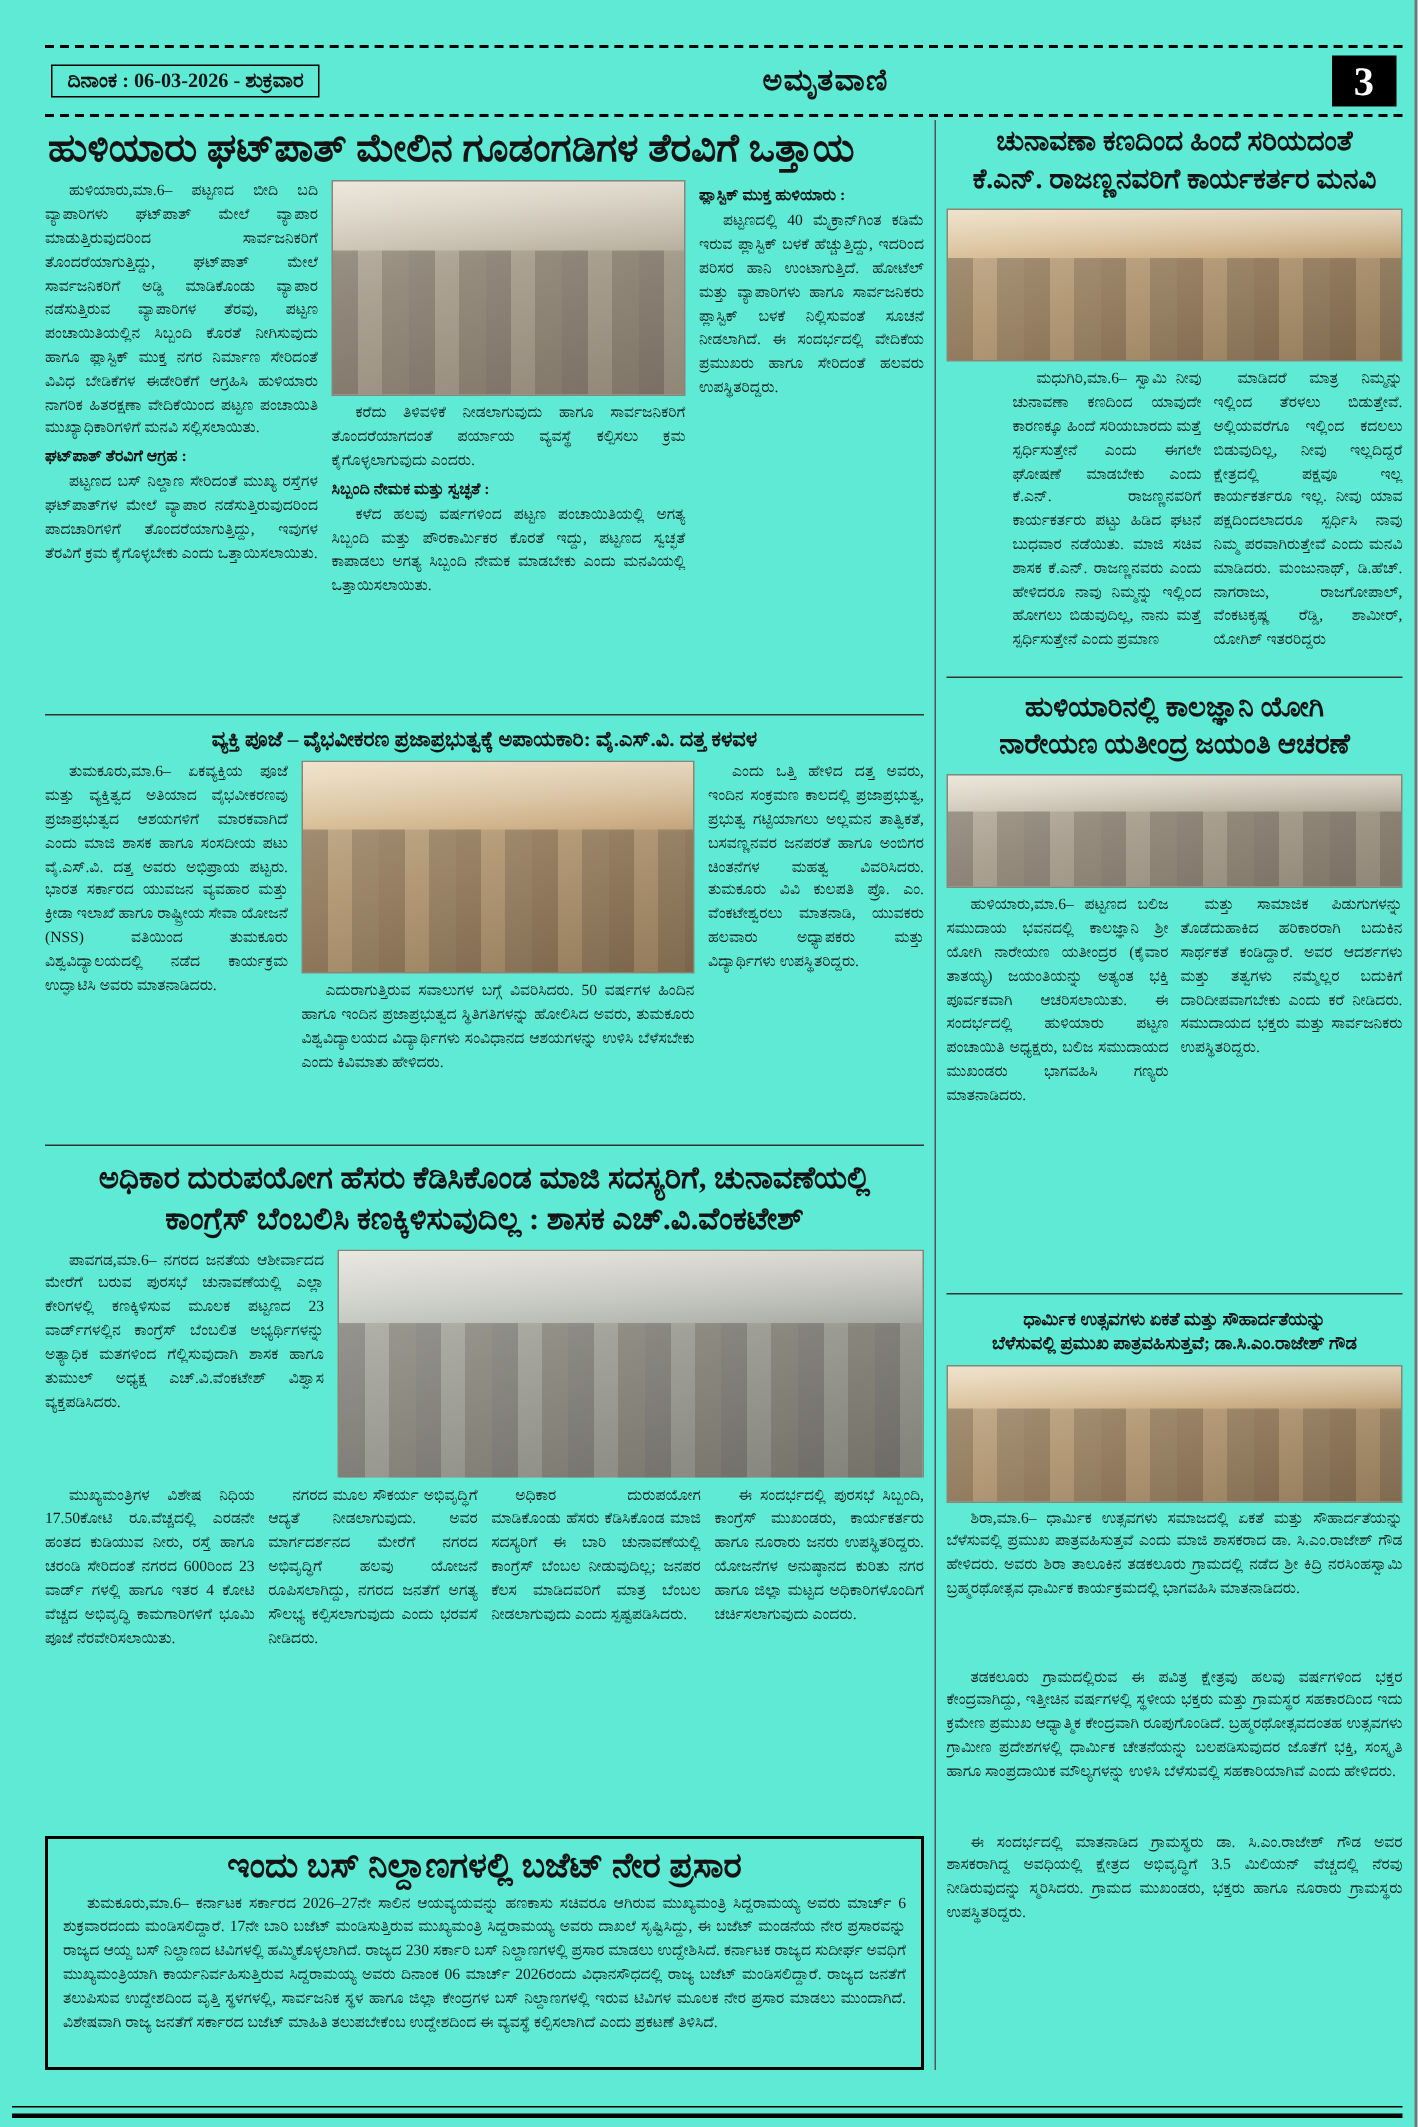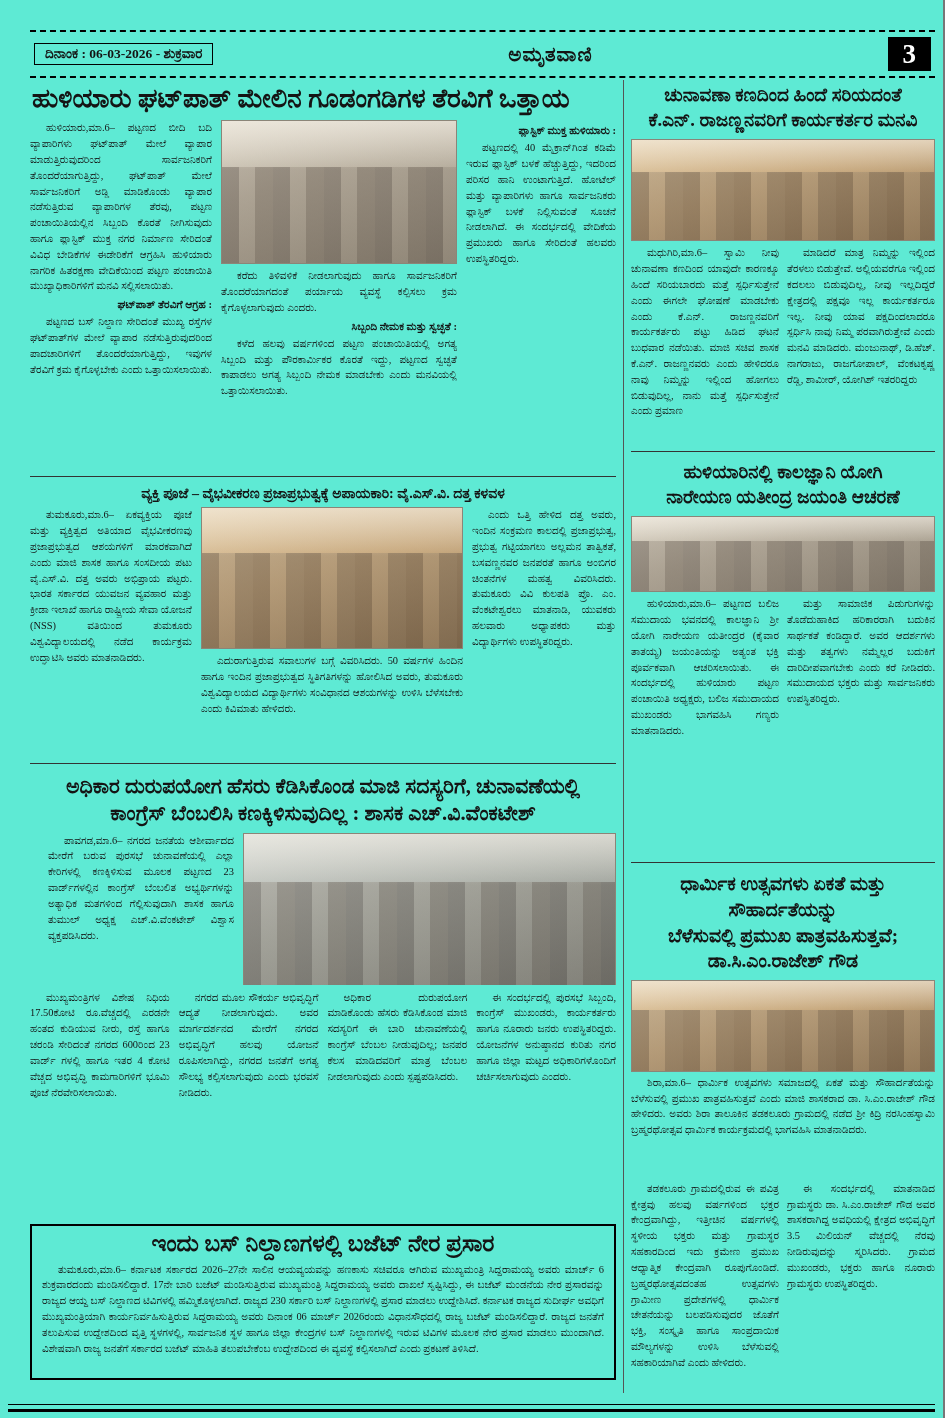--- a/index.html
+++ b/index.html
@@ -20,53 +20,53 @@
   .page-no{background:#000;color:#fff;font-weight:bold;font-size:27px;padding:1px 15px;line-height:1.2;}
   
   .content{display:flex;gap:7px;}
   .left-zone{width:586px;flex:none;}
   .v-rule{width:0;border-left:1px solid #555;}
   .right-zone{flex:1;min-width:0;}
   .h-rule{border-top:1px solid #333;margin:4px 0;}
   
   .body-txt{font-size:10.4px;line-height:1.52;text-align:justify;overflow:hidden;}
   .body-txt p{margin:0 0 2px 0;text-indent:16px;}
-  .subhead{font-weight:bold;text-align:right;font-size:10.6px;margin:3px 0 1px 0;}
+  .subhead{font-weight:bold;text-align:left;font-size:10.6px;margin:3px 0 1px 0;}
   
   .a1-head{font-size:26px;font-weight:bold;text-align:left;line-height:1.15;padding:4px 2px 6px 2px;}
   .a1-body{display:flex;gap:9px;height:352px;overflow:hidden;}
   .a1-c1{width:182px;flex:none;}
   .a1-c2{width:236px;flex:none;display:flex;flex-direction:column;gap:4px;}
   .a1-c3{flex:1;min-width:0;}
   
   .a2-head{font-size:14px;font-weight:bold;text-align:center;line-height:1.15;padding:5px 0;}
   .a2-body{display:flex;gap:9px;height:252px;overflow:hidden;}
   .a2-c1{width:162px;flex:none;}
   .a2-c2{width:262px;flex:none;display:flex;flex-direction:column;gap:4px;}
   .a2-c3{flex:1;min-width:0;}
   
   .a3-head{font-size:20.5px;font-weight:bold;text-align:center;line-height:1.3;padding:5px 0 6px 0;}
   .a3-top{display:flex;gap:9px;height:152px;overflow:hidden;margin-bottom:5px;}
-  .a3-top .lede{width:186px;flex:none;margin-left:18px;}
+  .a3-top .lede{width:186px;flex:none;}
   .a3-cols{display:flex;gap:9px;height:228px;overflow:hidden;}
   .a3-cols>div{flex:1;min-width:0;}
   
   .a4-box{border:2px solid #000;margin-top:6px;padding:4px 10px 6px 10px;height:156px;box-sizing:border-box;overflow:hidden;}
   .a4-head{font-size:23px;font-weight:bold;text-align:center;padding:1px 0 5px 0;}
   
   .r-head{font-weight:bold;text-align:center;line-height:1.35;}
   .r1-head{font-size:18.5px;padding:3px 0 6px 0;}
   .r2-head{font-size:18.5px;padding:4px 0 6px 0;}
-  .r3-head{font-size:19px;padding:4px 0 6px 0;}
+  .r3-head{font-size:12px;padding:4px 0 6px 0;}
   .r-cols{display:flex;gap:8px;overflow:hidden;}
   .r-cols>div{flex:1;min-width:0;}
-  .r1-txt{height:202px;}
+  .r1-txt{height:202px;margin-left:44px;}
   .r2-txt{height:262px;}
   .r3-p{height:104px;margin-top:3px;}
-  .r3-cols{height:212px;margin-top:2px;}
+  .r3-cols{height:212px;margin-top:2px;flex-direction:column;}
   
   .photo{position:relative;border:1px solid #8b8578;overflow:hidden;
     background:linear-gradient(165deg,#ded7c9 0%,#bdb4a4 40%,#968d7d 100%);}
   .photo::before{content:"";position:absolute;left:0;right:0;bottom:0;height:68%;
     background:repeating-linear-gradient(90deg,rgba(72,62,55,.38) 0 17px,rgba(128,117,104,.28) 17px 33px,rgba(95,84,73,.42) 33px 51px);}
   .photo::after{content:"";position:absolute;left:0;right:0;top:0;height:34%;
     background:linear-gradient(180deg,rgba(248,244,235,.55),rgba(248,244,235,0));}
   .photo.warm{background:linear-gradient(165deg,#e4cda8 0%,#c8a97e 45%,#9a7c55 100%);}
   .photo.cool{background:linear-gradient(165deg,#d4d7d2 0%,#aeb2ab 45%,#82857f 100%);}
   .ph-a1{height:142px;}

